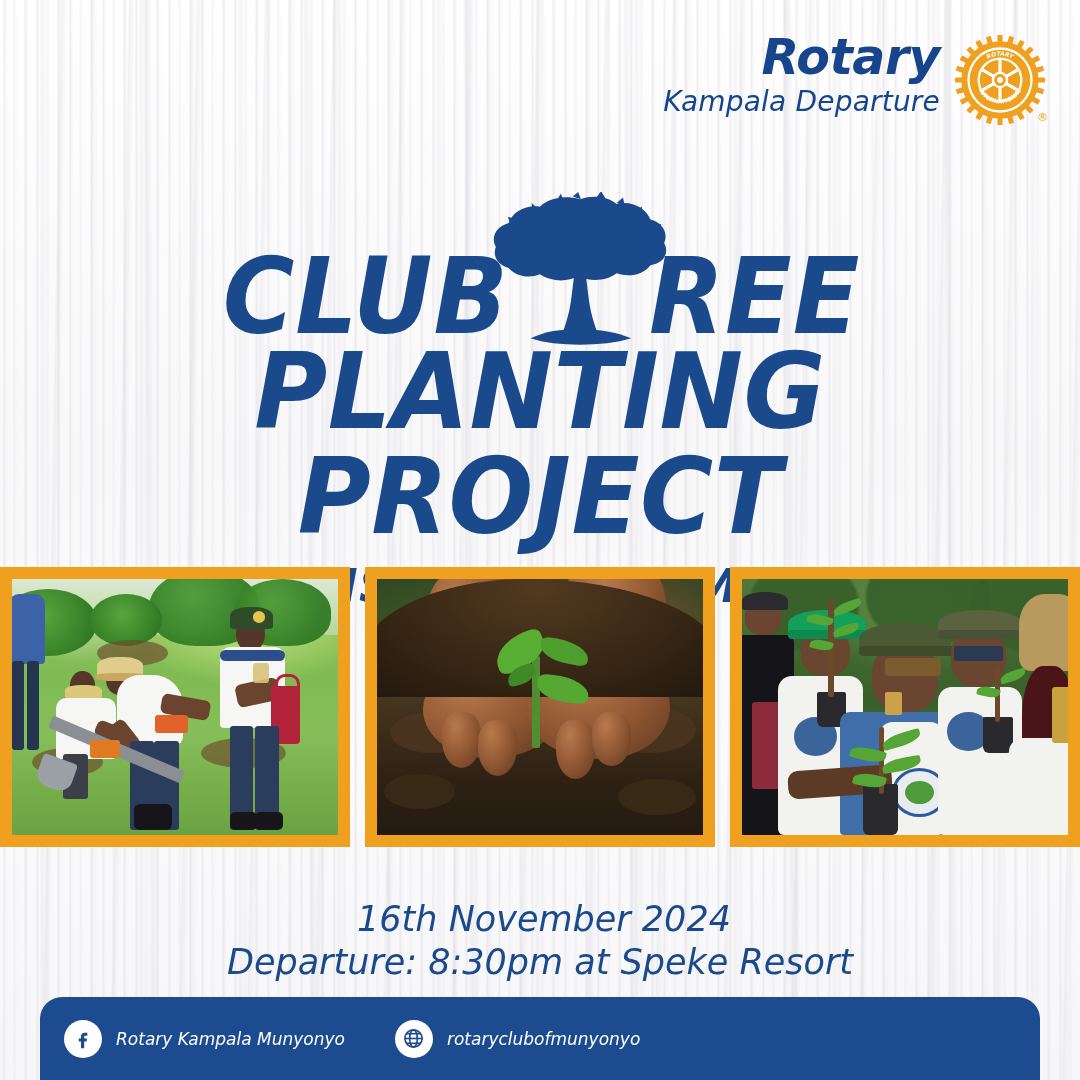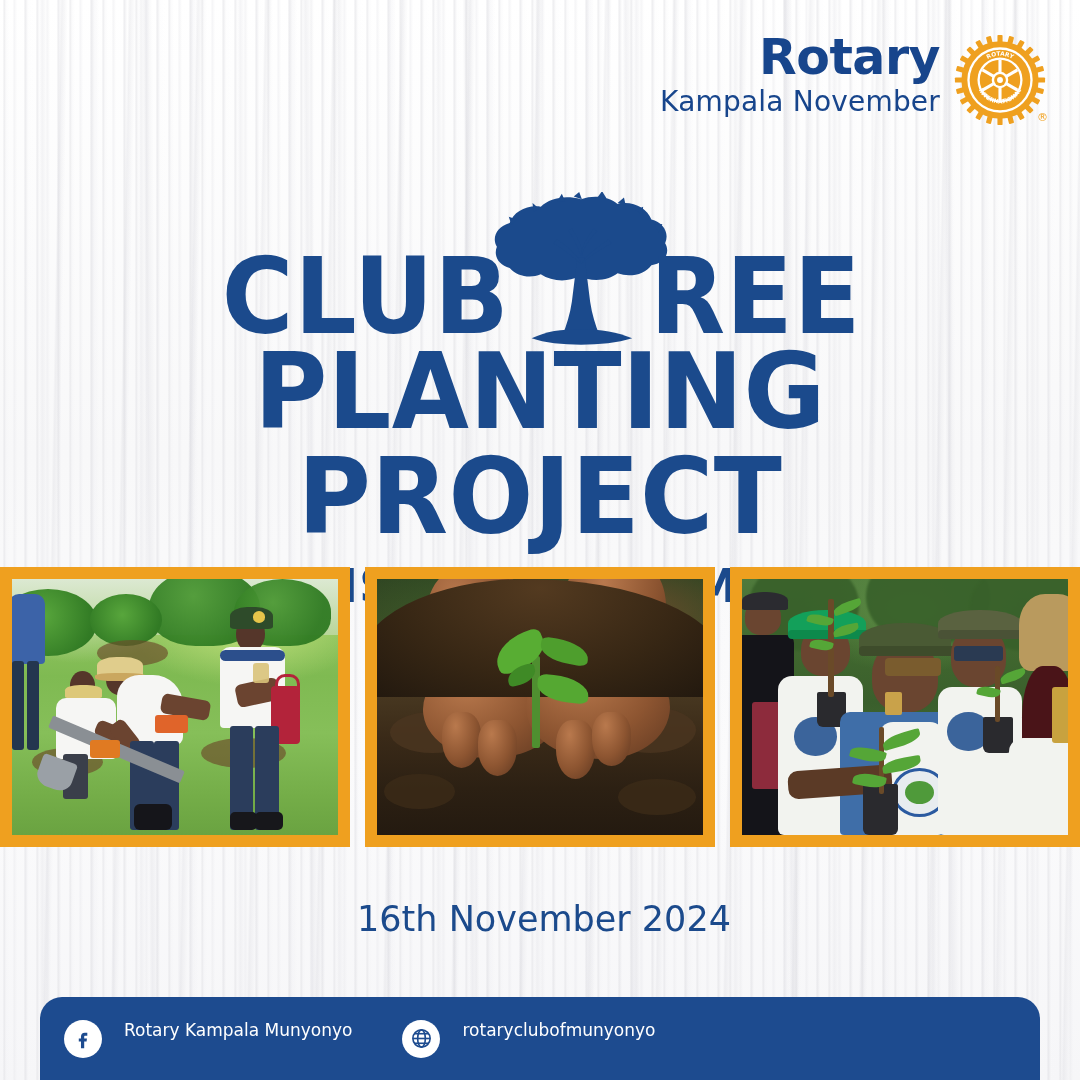--- a/index.html
+++ b/index.html
@@ -4,20 +4,21 @@
 <style>
   html,body{margin:0;padding:0;}
   body{
     width:1080px;height:1080px;overflow:hidden;
     font-family:"Liberation Sans", sans-serif;
     background:#fdfdfd;
   }
   #poster{
     position:relative;width:1080px;height:1080px;overflow:hidden;
     background:#fbfbfb;
+    font-style:italic;
   }
   
   .wood{
     position:absolute;inset:0;
     background-color:#fcfcfc;
     background-image:
       repeating-linear-gradient(90deg,
         rgba(228,228,230,0.00) 0px,
         rgba(228,228,230,0.00) 3px,
         rgba(222,222,226,0.55) 4px,
@@ -215,21 +216,21 @@
   .det-dep{font-size:35px;line-height:1.22;font-weight:400;}
 
   
   .footer{
     position:absolute;left:40px;top:997px;width:1000px;height:83px;
     background:#1d4b8f;
     border-radius:22px 22px 0 0;
     display:flex;align-items:center;
   }
   .social{
-    display:flex;align-items:flex-start;gap:22px;
+    display:flex;align-items:center;gap:14px;
     color:#ffffff;
     font-family:"DejaVu Sans", sans-serif;
     font-size:17px;
     white-space:nowrap;
   }
   .s1{margin-left:24px;}
   .s2{margin-left:48px;}
   .s3{margin-left:55px;}
   .s4{margin-left:50px;}
   .sicon{
@@ -241,21 +242,21 @@
 </head>
 <body>
 
 <div id="poster">
 
   <div class="wood"></div>
 
   <div class="masthead">
     <div class="rotary-words">
       <div class="rotary-word">Rotary</div>
-      <div class="rotary-club">Kampala November</div>
+      <div class="rotary-club">Kampala Departure</div>
     </div>
     <div class="wheel-wrap">
       <svg class="rotary-wheel" viewBox="0 0 100 100">
         <g fill="#efa01f">
           <g id="cogs">
 
             <g>
               <rect x="47.2" y="1" width="5.6" height="9" rx="1" transform="rotate(0 50 50)"></rect>
               <rect x="47.2" y="1" width="5.6" height="9" rx="1" transform="rotate(15 50 50)"></rect>
               <rect x="47.2" y="1" width="5.6" height="9" rx="1" transform="rotate(30 50 50)"></rect>
@@ -525,20 +526,21 @@
           <div class="braids" style="left:86%;top:34%;width:16%;height:50%;"></div>
           <div class="polo" style="left:82%;top:62%;width:22%;height:38%;"></div>
           <div style="position:absolute;left:95%;top:42%;width:8%;height:22%;background:#c8a23f;border-radius:3px;"></div>
         </div>
       </div>
     </div>
   </div>
 
   <div class="details">
     <div class="det-date">16th November 2024</div>
+    <div class="det-dep">Departure: 8:30pm at Speke Resort</div>
   </div>
 
   <div class="footer">
 
     <div class="social s1">
       <span class="sicon">
         <svg width="22" height="22" viewBox="0 0 24 24" fill="#1d4b8f">
           <path d="M14.5 8.5h2.2V5.2h-2.8c-2.6 0-4.1 1.6-4.1 4.1v2.1H7.4v3.3h2.4V22h3.5v-7.3h2.6l.4-3.3h-3v-1.7c0-.8.3-1.2 1.2-1.2z"></path>
         </svg>
       </span>

